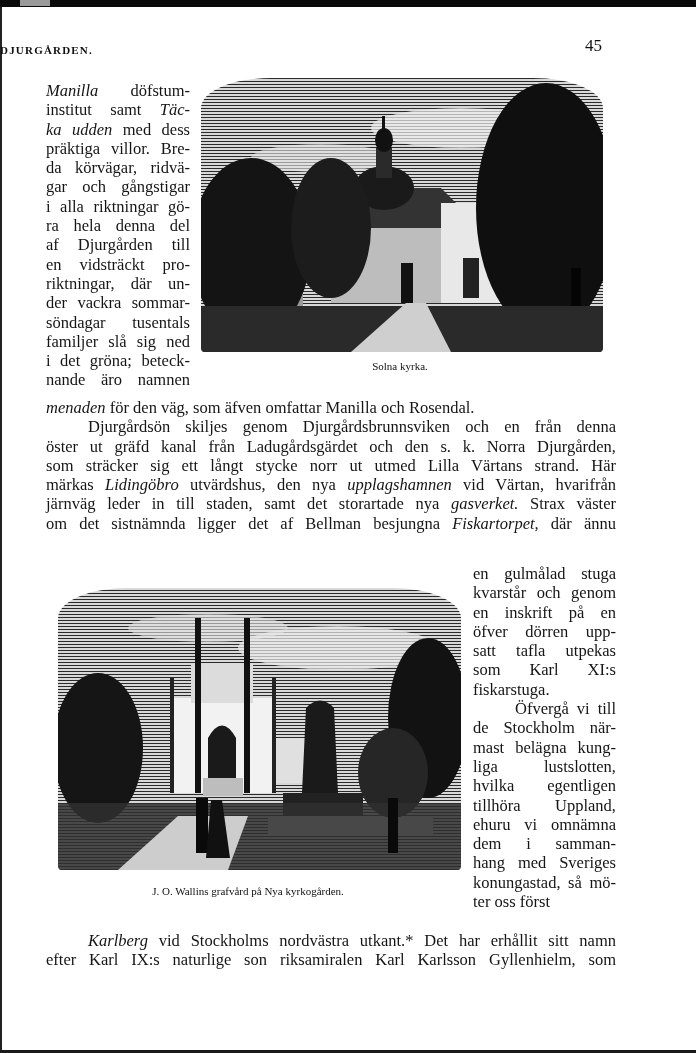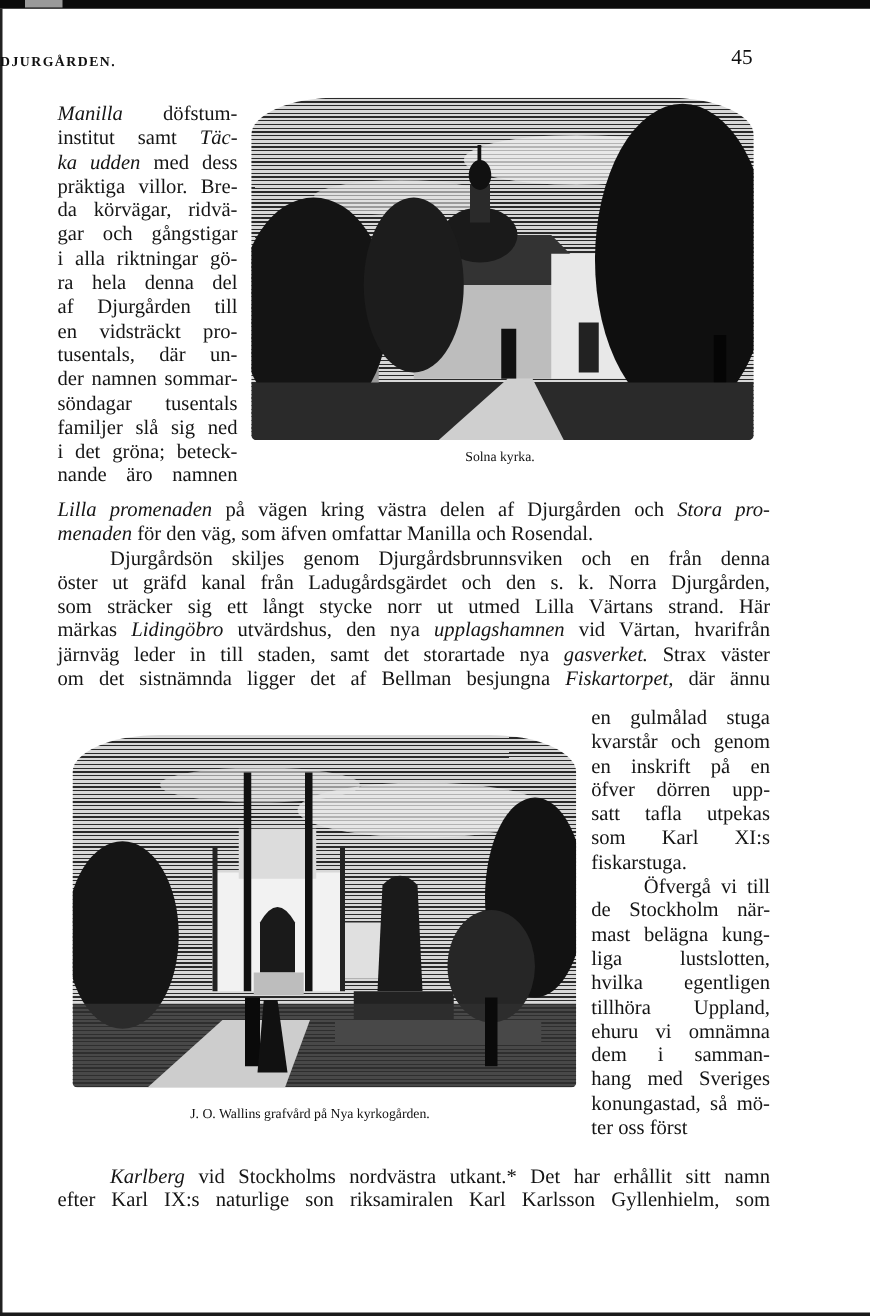--- a/index.html
+++ b/index.html
@@ -89,30 +89,29 @@
     <span class="line"><i>Manilla</i><span> döfstum-</span></span>
     <span class="line"><span>institut samt </span><i>Täc-</i></span>
     <span class="line"><i>ka udden</i><span> med dess</span></span>
     <span class="line"><span>präktiga villor. Bre-</span></span>
     <span class="line"><span>da körvägar, ridvä-</span></span>
     <span class="line"><span>gar och gångstigar</span></span>
     <span class="line"><span>i alla riktningar gö-</span></span>
     <span class="line"><span>ra hela denna del</span></span>
     <span class="line"><span>af Djurgården till</span></span>
     <span class="line"><span>en vidsträckt pro-</span></span>
-    <span class="line"><span>tusentals, där un-</span></span>
-    <span class="line"><span>der namnen sommar-</span></span>
+    <span class="line"><span>riktningar, där un-</span></span>
+    <span class="line"><span>der vackra sommar-</span></span>
     <span class="line"><span>söndagar tusentals</span></span>
     <span class="line"><span>familjer slå sig ned</span></span>
     <span class="line"><span>i det gröna; beteck-</span></span>
     <span class="line"><span>nande äro namnen</span></span>
   </div>
 
 <div class="txt" style="left:46px; top:398px; width:570px;" id="block-middle">
-    <span class="line"><i>Lilla promenaden</i><span> på vägen kring västra delen af Djurgården och </span><i>Stora pro-</i></span>
     <span class="line last"><i>menaden</i><span> för den väg, som äfven omfattar Manilla och Rosendal.</span></span>
     <span class="line indent"><span>Djurgårdsön skiljes genom Djurgårdsbrunnsviken och en från denna</span></span>
     <span class="line"><span>öster ut gräfd kanal från Ladugårdsgärdet och den s. k. Norra Djurgården,</span></span>
     <span class="line"><span>som sträcker sig ett långt stycke norr ut utmed Lilla Värtans strand. Här</span></span>
     <span class="line"><span>märkas </span><i>Lidingöbro</i><span> utvärdshus, den nya </span><i>upplagshamnen</i><span> vid Värtan, hvarifrån</span></span>
     <span class="line"><span>järnväg leder in till staden, samt det storartade nya </span><i>gasverket.</i><span> Strax väster</span></span>
     <span class="line"><span>om det sistnämnda ligger det af Bellman besjungna </span><i>Fiskartorpet,</i><span> där ännu</span></span>
   </div>
 
 <div class="illus" style="left:58px; top:588px; width:403px; height:282px;">

